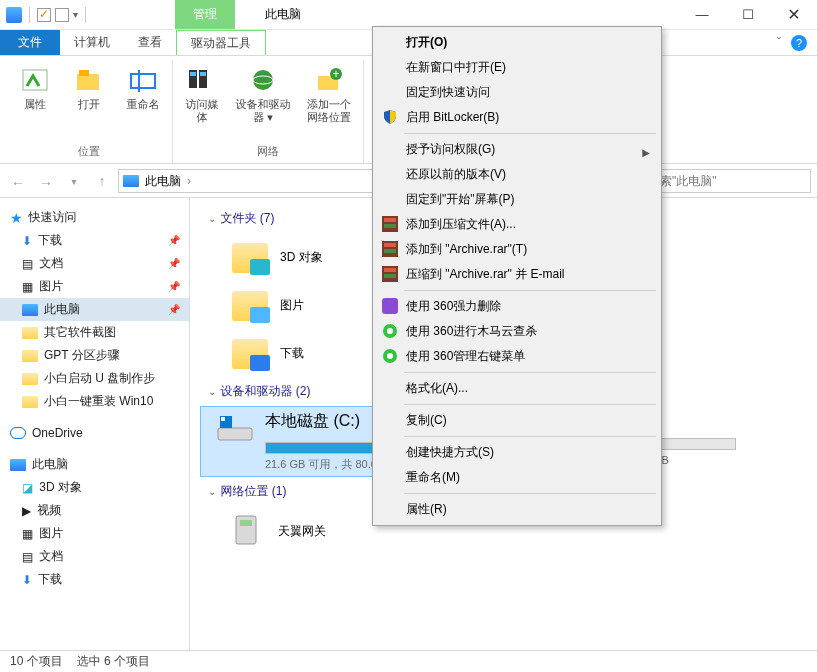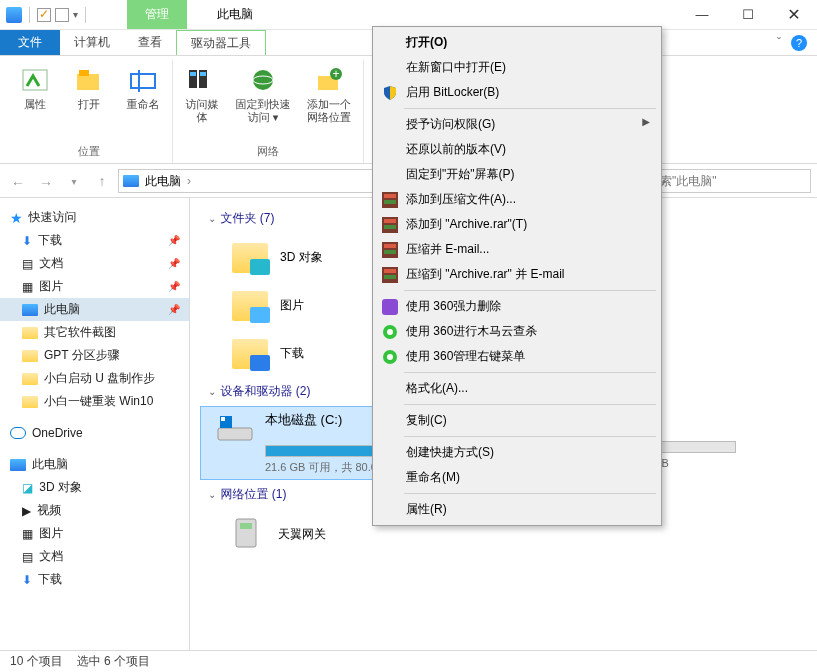--- a/index.html
+++ b/index.html
@@ -6,21 +6,21 @@
 body { background: #fff; width: 817px; height: 672px; overflow: hidden; position: relative; }
 
 
 .titlebar { height: 30px; display: flex; align-items: center; background: #fff; border-bottom: 1px solid #e5e5e5; }
 .titlebar .qat { display: flex; align-items: center; padding: 0 6px; gap: 4px; }
 .qat .pc-icon { width: 16px; height: 16px; background: linear-gradient(#4db8ff,#2b7de9); border-radius: 2px; }
 .qat .sep { width: 1px; height: 16px; background: #ccc; margin: 0 3px; }
 .qat .check { width: 14px; height: 14px; border: 1px solid #999; position: relative; }
 .qat .check.on::after { content:"✓"; position:absolute; top:-2px; left:1px; color:#e68a00; font-size:12px; }
 .qat .chev { color:#666; font-size:10px; }
-.titlebar .manage-tab { background:#7fd87f; color:#fff; padding:6px 18px; margin-left:32px; font-size:12px; }
+.titlebar .manage-tab { background:#7fd87f; color:#fff; padding:6px 18px; margin-left:80px; font-size:12px; }
 .titlebar .title-text { margin-left:30px; font-size:12px; }
 .titlebar .winbtns { margin-left:auto; display:flex; }
 .titlebar .winbtns div { width:46px; height:30px; display:flex; align-items:center; justify-content:center; font-size:13px; color:#333; }
 .titlebar .winbtns .close { font-size:16px; }
 
 
 .tabrow { height: 26px; display:flex; align-items:stretch; border-bottom:1px solid #dadada; }
 .tabrow .file-tab { background:#1979ca; color:#fff; padding:4px 18px; display:flex; align-items:center; }
 .tabrow .tab { padding:4px 14px; display:flex; align-items:center; color:#444; }
 .tabrow .tab.green { border:1px solid #7fd87f; border-bottom:none; margin-left:0; }
@@ -56,32 +56,32 @@
 .section-head { color:#1a1a8a; padding:6px 0 6px 8px; display:flex; align-items:center; gap:4px; }
 .section-head .chev { font-size:10px; color:#666; }
 .folder-item { display:flex; align-items:center; gap:10px; padding:6px 4px 6px 30px; }
 .folder-item .ficon { width:40px; height:36px; position:relative; }
 .folder-item .ficon .base { position:absolute; inset:4px 2px 2px 2px; background:linear-gradient(#ffe9a8,#ffd454); border-radius:2px; }
 .folder-item .ficon .badge { position:absolute; right:0; bottom:0; width:20px; height:16px; border-radius:2px; }
 .drive-item { display:flex; align-items:flex-start; gap:10px; padding:4px 4px 4px 14px; width:260px; }
 .drive-item.selected { background:#cde8ff; border:1px solid #7abdff; }
 .drive-item .dicon { width:40px; height:36px; display:flex; align-items:center; justify-content:center; }
 .drive-info { flex:1; }
-.drive-name { font-size:13px; margin-bottom:16px; }
+.drive-name { font-size:16px; margin-bottom:10px; }
 .drive-bar { height:12px; background:#e6e6e6; border:1px solid #bcbcbc; position:relative; margin-bottom:3px; }
 .drive-bar .fill { position:absolute; left:0; top:0; bottom:0; background:#26a0da; }
 .drive-sub { font-size:11px; color:#6a6a6a; }
 .drives-row { display:flex; gap:20px; }
 
 
 .status { height:22px; border-top:1px solid #dadada; display:flex; align-items:center; padding:9px 10px; gap:14px; font-size:11px; color:#444; }
 
 
 .ctxmenu { position:absolute; left:372px; top:26px; width:290px; background:#f0f0f0; border:1px solid #a0a0a0; box-shadow:3px 3px 6px rgba(0,0,0,.25); padding:3px; z-index:100; }
-.ctxmenu .mitem { display:flex; align-items:flex-start; padding:4px 8px 4px 30px; position:relative; font-size:12px; color:#000; }
+.ctxmenu .mitem { display:flex; align-items:flex-end; padding:4px 8px 4px 30px; position:relative; font-size:12px; color:#000; }
 .ctxmenu .mitem.default { font-weight:bold; }
 .ctxmenu .mitem .micon { position:absolute; left:5px; width:18px; height:18px; display:flex; align-items:center; justify-content:center; }
 .ctxmenu .mitem .arrow { margin-left:auto; font-size:10px; color:#555; }
 .ctxmenu .msep { height:1px; background:#d0d0d0; margin:3px 2px 3px 28px; }
 
 
 .ic-folder { width:16px; height:12px; background:linear-gradient(#ffe9a8,#ffd454); border-radius:1px; }
 .ic-pc { width:16px; height:12px; background:linear-gradient(#4db8ff,#2b7de9); border-radius:1px; }
 .ic-cloud { width:16px; height:12px; background:#fff; border:1px solid #0078d4; border-radius:6px; }
 .ic-star { color:#1e90ff; font-size:14px; }
@@ -164,21 +164,21 @@
           </div>
           <div class="lbl">访问媒体</div>
         </div>
       <div class="ritem" style="width:56px">
           <div class="ricon">
             <svg width="30" height="28">
               <circle cx="15" cy="14" r="10" fill="#3a9a3a"></circle>
               <ellipse cx="15" cy="14" rx="10" ry="4" fill="none" stroke="#fff"></ellipse>
             </svg>
           </div>
-          <div class="lbl">固定到快速访问 ▾</div>
+          <div class="lbl">设备和驱动器 ▾</div>
         </div>
       <div class="ritem" style="width:52px">
           <div class="ricon">
             <svg width="30" height="28">
               <rect x="4" y="10" width="20" height="14" fill="#ffd454"></rect>
               <circle cx="22" cy="8" r="6" fill="#3a9a3a"></circle>
               <text x="22" y="12" text-anchor="middle" fill="#fff" font-size="10">+</text>
             </svg>
           </div>
           <div class="lbl">添加一个网络位置</div>
@@ -376,20 +376,23 @@
 </div>
 
 <div class="ctxmenu" id="ctxmenu">
     <div class="mitem default">
       <span>打开(O)</span>
     </div>
     <div class="mitem">
       <span>在新窗口中打开(E)</span>
     </div>
     <div class="mitem">
+      <span>固定到快速访问</span>
+    </div>
+    <div class="mitem">
       <span class="micon">
         <svg width="16" height="16">
           <path d="M8 1 L14 3 V8 C14 12 8 15 8 15 C8 15 2 12 2 8 V3 Z" fill="#1e5fb4"></path>
           <path d="M8 1 L14 3 V8 C14 12 8 15 8 15 V1" fill="#f5c518"></path>
         </svg>
       </span>
       <span>启用 BitLocker(B)</span>
     </div>
     <div class="msep"></div>
     <div class="mitem">
@@ -423,30 +426,20 @@
       <span>添加到 "Archive.rar"(T)</span>
     </div>
     <div class="mitem">
       <span class="micon">
         <svg width="16" height="16">
           <rect width="16" height="16" fill="#7a3b2e"></rect>
           <rect x="2" y="2" width="12" height="4" fill="#d95b43"></rect>
           <rect x="2" y="8" width="12" height="4" fill="#4a8a3a"></rect>
         </svg>
       </span>
-      <span>压缩并 E-mail...</span>
-    </div>
-    <div class="mitem">
-      <span class="micon">
-        <svg width="16" height="16">
-          <rect width="16" height="16" fill="#7a3b2e"></rect>
-          <rect x="2" y="2" width="12" height="4" fill="#d95b43"></rect>
-          <rect x="2" y="8" width="12" height="4" fill="#4a8a3a"></rect>
-        </svg>
-      </span>
       <span>压缩到 "Archive.rar" 并 E-mail</span>
     </div>
     <div class="msep"></div>
     <div class="mitem">
       <span class="micon">
         <svg width="16" height="16">
           <rect width="16" height="16" rx="3" fill="#8a4bd4"></rect>
         </svg>
       </span>
       <span>使用 360强力删除</span>

